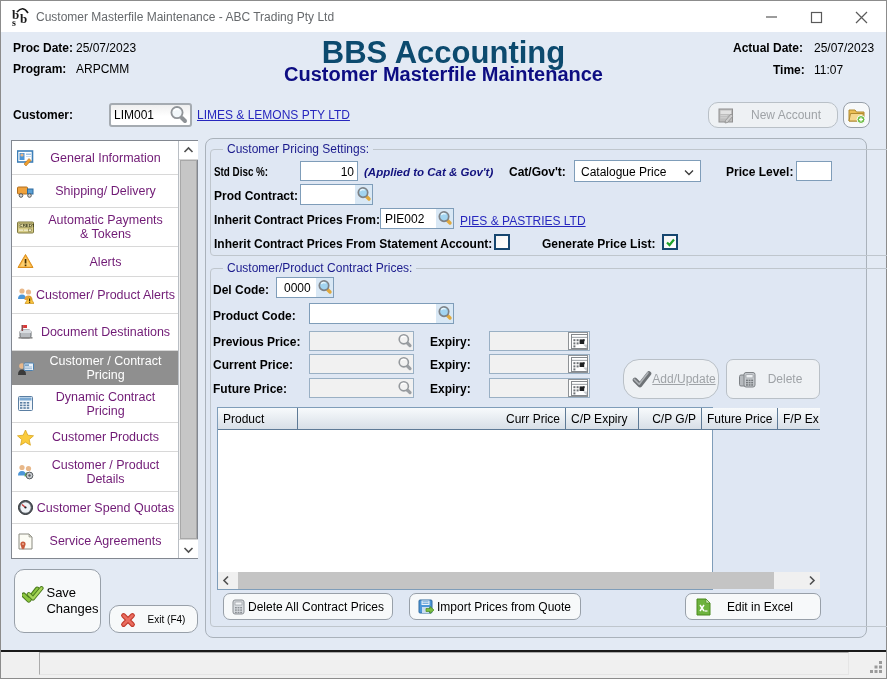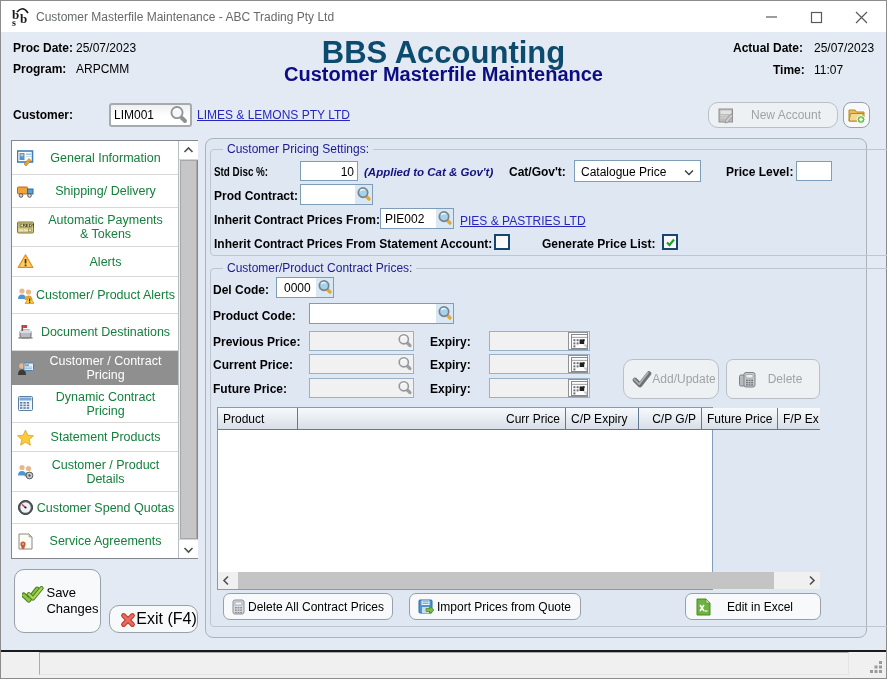--- a/index.html
+++ b/index.html
@@ -15,21 +15,21 @@
 .navy { color:#12127E; }
 .hdr-title1 { position:absolute; left:0; right:0; top:34px; text-align:center; font-size:31px; font-weight:bold; color:#0c4a6e; }
 .hdr-title2 { position:absolute; left:0; right:0; top:62px; text-align:center; font-size:20px; font-weight:bold; color:#0D0D82; }
 a.lnk { color:#2727BE; font-size:12px; text-decoration:underline; position:absolute; white-space:nowrap; }
 .tbx { position:absolute; background:#fff; border:1px solid #7F9DB9; }
 .tbx input { border:0; width:100%; height:100%; font-family:"Liberation Sans",sans-serif; font-size:12px; background:transparent; outline:none; padding:0 3px; }
 .sidebar { position:absolute; left:10px; top:139px; width:187px; height:419px; background:#fff; border:1px solid #828790; }
 .sb-items { position:absolute; left:0; top:0; width:167px; height:417px; }
 .sb-item { position:absolute; left:0; width:167px; border-bottom:1px solid #D8D8D8; display:flex; align-items:center; }
 .sb-icon { position:absolute; left:5px; width:17px; height:17px; }
-.sb-txt { position:absolute; left:20px; right:0px; text-align:center; font-size:12.5px; color:#15803d; line-height:14px; }
+.sb-txt { position:absolute; left:20px; right:0px; text-align:center; font-size:12.5px; color:#701a75; line-height:14px; }
 .sb-sel { background:#8F8F8F; }
 .sb-sel .sb-txt { color:#fff; }
 .sb-scroll { position:absolute; right:0; top:0; width:19px; height:417px; border-left:1px solid #B9BEC4; background:#F0F0F0; }
 .panel { position:absolute; left:204px; top:137px; width:662px; height:500px; background:#DFE7F3; border:1px solid #AAB2BB; border-radius:8px; }
 .fieldset { position:absolute; left:4px; width:737px; border:1px solid #BFC6CD; border-radius:4px; }
 .fs-label { position:absolute; top:-8px; left:12px; background:#DFE7F3; padding:0 4px; font-size:12px; color:#1B1B8D; }
 .btn { position:absolute; border:1px solid #98A0A9; border-radius:7px; background:#F7F9FA; font-size:12px; color:#000; display:flex; align-items:center; justify-content:center; }
 .btn.disabled { color:#9FA3A7; background:#EEF1F4; border-color:#B9C0C7; }
 .chk { position:absolute; width:16px; height:16px; background:linear-gradient(135deg,#F4F4F4,#FFF); border:2px solid #16466F; display:flex; align-items:center; justify-content:center; }
 .grid { position:absolute; left:11px; top:268px; width:496px; height:183px; border:1px solid #7F9DB9; background:#fff; }
@@ -199,21 +199,21 @@
               <rect x="6.4" y="12.2" width="2.4" height="1.6"></rect>
               <rect x="9.8" y="12.2" width="2.4" height="1.6"></rect>
             </g>
           </svg>
         <div class="sb-txt">Dynamic Contract<br>Pricing</div>
       </div>
       <div class="sb-item" style="top:282px; height:29px;">
         <svg class="sb-icon" viewBox="0 0 17 17">
             <path d="M8.5 1 L10.8 6.2 L16.5 6.8 L12.2 10.6 L13.4 16.2 L8.5 13.2 L3.6 16.2 L4.8 10.6 L0.5 6.8 L6.2 6.2 Z" fill="#FBCB3B" stroke="#D8A41E" stroke-width="0.8"></path>
           </svg>
-        <div class="sb-txt">Statement Products</div>
+        <div class="sb-txt">Customer Products</div>
       </div>
       <div class="sb-item" style="top:311px; height:40px;">
         <svg class="sb-icon" viewBox="0 0 17 17">
             <circle cx="5" cy="4.5" r="2.6" fill="#E8B88A"></circle>
             <path d="M1 12.5 Q1 8 5 8 Q9 8 9 12.5 Z" fill="#4C96D8"></path>
             <circle cx="11.5" cy="5.5" r="2.6" fill="#E8B88A"></circle>
             <path d="M7.5 13.5 Q7.5 9 11.5 9 Q15.5 9 15.5 13.5 Z" fill="#56A856"></path>
             <circle cx="12.5" cy="12.5" r="3.4" fill="#C8CCD0" stroke="#5A5E62"></circle>
             <circle cx="12.5" cy="12.5" r="1.2" fill="#5A5E62"></circle>
           </svg>
@@ -418,21 +418,21 @@
               <rect x="2.4" y="8.4" width="2" height="2"></rect>
               <rect x="5.6" y="8.4" width="2" height="2"></rect>
               <rect x="2.4" y="11.4" width="2" height="2"></rect>
             </g>
             <rect x="8.6" y="5.4" width="4.6" height="4.6" fill="#1E2022"></rect>
             <path d="M12 10.5 L16 10.5 L16 14.5 Z" fill="#C8CCD0"></path>
           </svg>
         </div>
       </div>
 
-    <div class="btn disabled" style="left:417px; top:220px; width:96px; height:40px; border-radius:10px;">
+    <div class="btn disabled" style="left:417px; top:220px; width:96px; height:40px; border-radius:16px;text-decoration:underline;">
       <svg style="position:absolute;left:8px;top:11px;" width="20" height="17" viewBox="0 0 20 17">
           <path d="M3 9 L8 14 L17 2.5" fill="none" stroke="#6E7276" stroke-width="4.6" stroke-linecap="round" stroke-linejoin="round"></path>
           <path d="M2.2 8.2 L7.2 13.2 L16 1.8" fill="none" stroke="#AEB2B6" stroke-width="1.6" stroke-linecap="round" stroke-linejoin="round"></path>
         </svg>
       <span style="margin-left:26px;">Add/Update</span>
     </div>
     <div class="btn disabled" style="left:520px; top:220px; width:94px; height:40px; border-radius:7px;">
       <svg style="position:absolute;left:11px;top:10px;" width="19" height="19" viewBox="0 0 19 19">
           <rect x="1.5" y="5" width="8" height="11" rx="1.5" fill="#B6BABE" stroke="#7E8286"></rect>
           <rect x="6" y="2.5" width="11" height="14.5" rx="2" fill="#C6CACE" stroke="#7E8286"></rect>
@@ -521,21 +521,21 @@
         <path d="M8 9 L13 14 L23 2" fill="none" stroke="#4A7A1E" stroke-width="5" stroke-linecap="round" stroke-linejoin="round"></path>
         <path d="M8 9 L13 14 L23 2" fill="none" stroke="#A8D65A" stroke-width="2.8" stroke-linecap="round" stroke-linejoin="round"></path>
       </svg>
     <span style="margin-left:30px; font-size:13px; line-height:16px;">Save<br>Changes</span>
   </div>
   <div class="btn" style="left:108px; top:604px; width:89px; height:28px; border-radius:10px;">
     <svg style="position:absolute;left:10px;top:6px;" width="16" height="16" viewBox="0 0 18 18">
         <path d="M4 4 L14 14 M14 4 L4 14" stroke="#C0392B" stroke-width="5.5" stroke-linecap="round"></path>
         <path d="M4 4 L14 14 M14 4 L4 14" stroke="#E96C5F" stroke-width="3" stroke-linecap="round"></path>
       </svg>
-    <span style="margin-left:26px; font-size:16px;">Exit (F4)</span>
+    <span style="margin-left:26px; font-size:10px;">Exit (F4)</span>
   </div>
 
   <div class="statusbar">
     <div style="position:absolute;left:38px;top:0px;width:810px;height:23px;border:1px solid #ABABAB;border-bottom-color:#E5E5E5;border-right-color:#E5E5E5;"></div>
     <svg style="position:absolute;right:3px;bottom:4px;" width="14" height="14" viewBox="0 0 14 14">
         <g fill="#9A9A9A">
           <rect x="10" y="1" width="3" height="3"></rect>
           <rect x="5.5" y="5.5" width="3" height="3"></rect>
           <rect x="10" y="5.5" width="3" height="3"></rect>
           <rect x="1" y="10" width="3" height="3"></rect>

